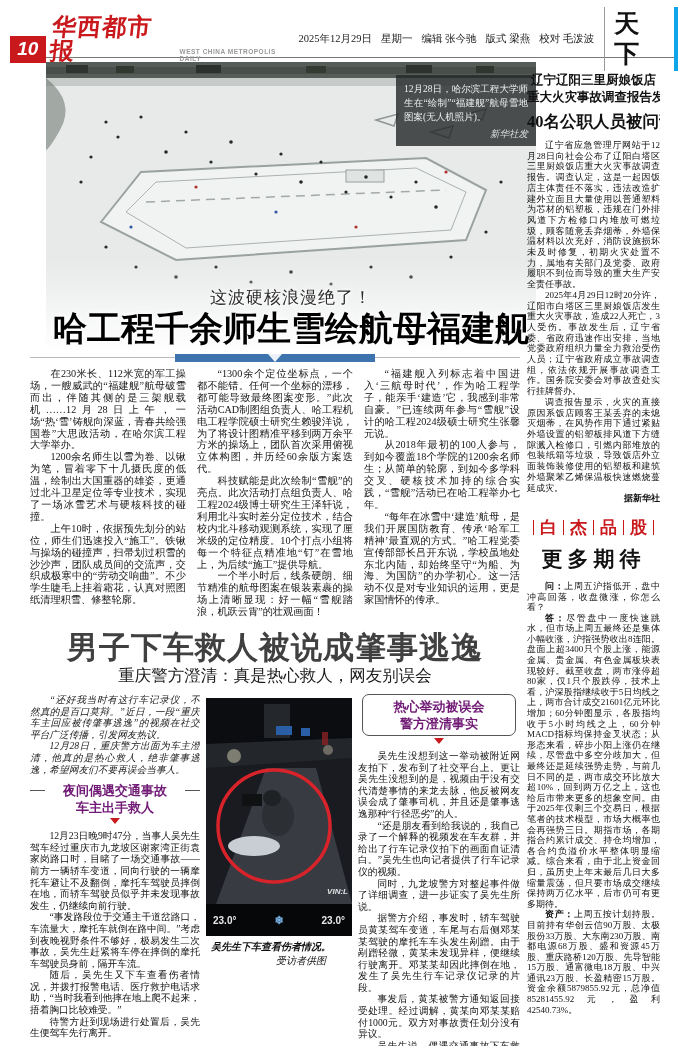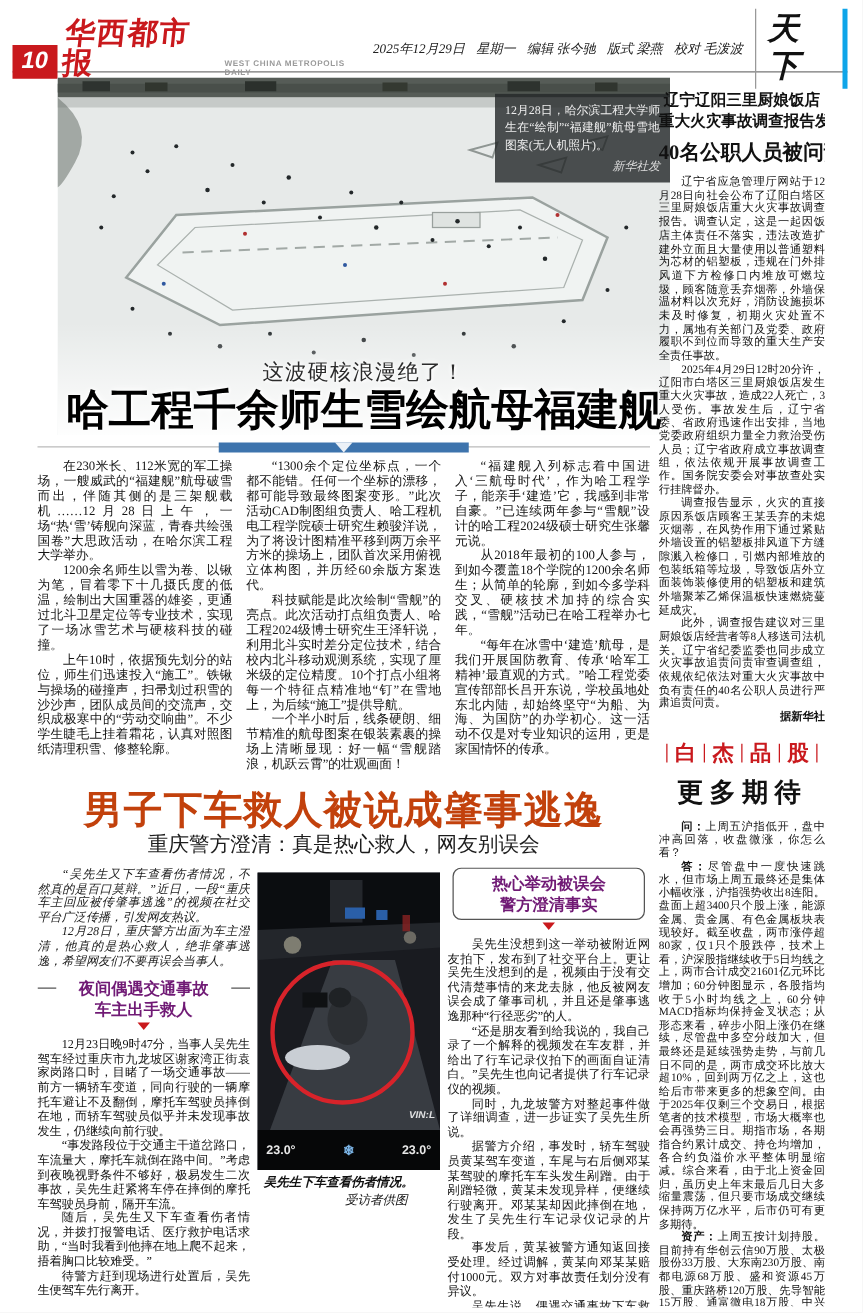--- a/index.html
+++ b/index.html
@@ -9,21 +9,21 @@
 
   
   .header { position:absolute; left:10px; right:12px; top:20px; height:38px;
             display:flex; justify-content:space-between; align-items:center;
             border-bottom:1px solid #777; }
   .h-left { display:flex; align-items:flex-end; gap:5px; }
   .pagenum { background:#c9191d; color:#fff; width:36px; height:27px; font:italic 700 19px "Liberation Sans",sans-serif;
              display:flex; align-items:center; justify-content:center; }
   .logo-cn { color:#c9191d; font-weight:900; font-size:24px; letter-spacing:1px; transform:skewX(-6deg); line-height:1; }
   .logo-en { color:#9a9a9a; font:700 6.5px "Liberation Sans",sans-serif; letter-spacing:.5px; margin-bottom:1px; }
-  .h-right { display:flex; align-items:center; height:100%;font-style:italic; }
+  .h-right { display:flex; align-items:center; height:100%; }
   .meta { font-size:10.5px; color:#222; display:flex; gap:9px; margin-right:10px; white-space:nowrap; }
   .section-label { font-size:25px; font-weight:700; letter-spacing:2px; padding:2px 9px;
                    border-left:1px solid #999; border-right:4px solid #0ea5e9; line-height:30px; }
 
   
   .snow-wrap { position:absolute; left:30px; top:62px; width:490px; height:286px;margin-left:16px; }
   .snow-wrap svg { position:absolute; inset:0; }
   .photo-cap { position:absolute; right:0; top:13px; width:140px; background:rgba(34,37,39,.80);
                color:#eee; font-size:9.5px; line-height:14px; padding:7px 8px 5px; text-align:justify; }
   .photo-cap .cap-credit { display:block; text-align:right; color:#ddd; font-style:italic; margin-top:3px; }
@@ -41,21 +41,21 @@
 
   
   .main-body { position:absolute; left:30px; top:368px; width:490px; height:258px; overflow:hidden;
                column-count:3; column-gap:11px; column-fill:auto;
                font-size:10.2px; line-height:11.9px; text-align:justify; color:#141414; }
   .main-body p { text-indent:2em; }
   .credit-p { text-align:right; font-weight:700; text-indent:0 !important; }
 
   
   .rescue-head { position:absolute; left:30px; top:627px; width:490px; text-align:center;
-                 font-size:31px; font-weight:900; letter-spacing:1px; color:#c2410c; }
+                 font-size:31px; font-weight:900; letter-spacing:1px; color:#404040; }
   .rescue-deck { position:absolute; left:30px; top:665px; width:490px; text-align:center;
                  font-size:16.5px; color:#1c1c1c; font-family:"Liberation Sans",sans-serif; }
   .colA { position:absolute; left:30px; top:694px; width:170px; height:352px; overflow:hidden; }
   .colC { position:absolute; left:358px; top:694px; width:162px; height:352px; overflow:hidden; }
   .r-text { font-size:9.7px; line-height:11.6px; text-align:justify; }
   .r-text p { text-indent:2em; }
   .kaiti { font-style:italic; color:#1a1a1a; }
   .sub-red { color:#701a75; font-weight:700; font-size:13px; line-height:17px; text-align:center; }
   .sub1 { margin:7px 0 6px; }
   .sub1 .flank { display:flex; align-items:center; gap:18px; }
@@ -212,21 +212,21 @@
       <p class="para">从2018年最初的100人参与，到如今覆盖18个学院的1200余名师生；从简单的轮廓，到如今多学科交叉、硬核技术加持的综合实践，“雪舰”活动已在哈工程举办七年。</p>
       <p class="para">“每年在冰雪中‘建造’航母，是我们开展国防教育、传承‘哈军工精神’最直观的方式。”哈工程党委宣传部部长吕开东说，学校虽地处东北内陆，却始终坚守“为船、为海、为国防”的办学初心。这一活动不仅是对专业知识的运用，更是家国情怀的传承。</p>
 
   </div>
 
   <div class="rescue-head">男子下车救人被说成肇事逃逸</div>
   <div class="rescue-deck">重庆警方澄清：真是热心救人，网友别误会</div>
 
   <div class="colA r-text">
     <div class="kaiti">
-      <p>“吴先生又下车查看伤者情况，不然真的是百口莫辩。”近日，一段“重庆车主回应被传肇事逃逸”的视频在社交平台广泛传播，引发网友热议。</p>
+      <p>“还好我当时有这行车记录仪，不然真的是百口莫辩。”近日，一段“重庆车主回应被传肇事逃逸”的视频在社交平台广泛传播，引发网友热议。</p>
         <p>12月28日，重庆警方出面为车主澄清，他真的是热心救人，绝非肇事逃逸，希望网友们不要再误会当事人。</p>
     </div>
     <div class="sub1">
       <div class="flank sub-red">
           <i></i>
           <span>夜间偶遇交通事故</span>
           <i></i>
         </div>
       <div class="sub-red">车主出手救人</div>
       <div class="tri"></div>
@@ -293,21 +293,20 @@
   </div>
 
   <div class="rightcol">
     <div class="fire-kicker">辽宁辽阳三里厨娘饭店</div>
     <div class="fire-kicker">重大火灾事故调查报告发布</div>
     <div class="fire-headline">40名公职人员被问责</div>
     <div class="small-text">
       <p>辽宁省应急管理厅网站于12月28日向社会公布了辽阳白塔区三里厨娘饭店重大火灾事故调查报告。调查认定，这是一起因饭店主体责任不落实，违法改造扩建外立面且大量使用以普通塑料为芯材的铝塑板，违规在门外排风道下方检修口内堆放可燃垃圾，顾客随意丢弃烟蒂，外墙保温材料以次充好，消防设施损坏未及时修复，初期火灾处置不力，属地有关部门及党委、政府履职不到位而导致的重大生产安全责任事故。</p>
         <p>2025年4月29日12时20分许，辽阳市白塔区三里厨娘饭店发生重大火灾事故，造成22人死亡，3人受伤。事故发生后，辽宁省委、省政府迅速作出安排，当地党委政府组织力量全力救治受伤人员；辽宁省政府成立事故调查组，依法依规开展事故调查工作。国务院安委会对事故查处实行挂牌督办。</p>
         <p>调查报告显示，火灾的直接原因系饭店顾客王某丢弃的未熄灭烟蒂，在风势作用下通过紧贴外墙设置的铝塑板排风道下方缝隙溅入检修口，引燃内部堆放的包装纸箱等垃圾，导致饭店外立面装饰装修使用的铝塑板和建筑外墙聚苯乙烯保温板快速燃烧蔓延成灾。</p>
-        <p>此外，调查报告建议对三里厨娘饭店经营者等8人移送司法机关。辽宁省纪委监委也同步成立火灾事故追责问责审查调查组，依规依纪依法对重大火灾事故中负有责任的40名公职人员进行严肃追责问责。</p>
       <p class="credit-p">据新华社</p>
     </div>
 
     <div class="brand-box">
       <div class="bdiv"></div>
         <span class="bchar">白</span>
       <div class="bdiv"></div>
         <span class="bchar">杰</span>
       <div class="bdiv"></div>
         <span class="bchar">品</span>

